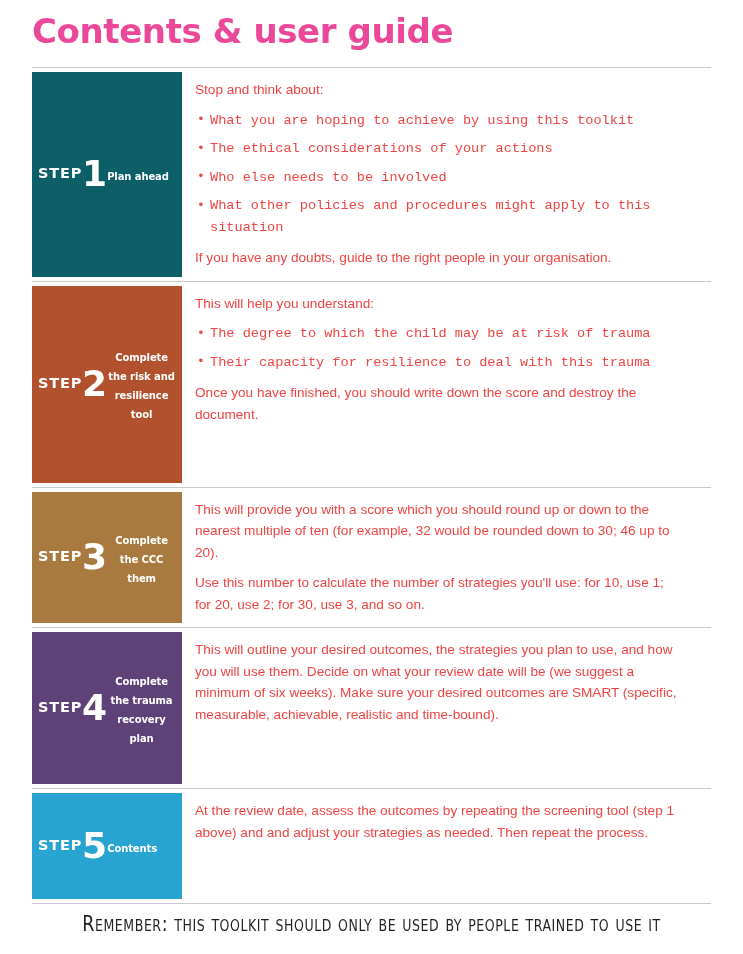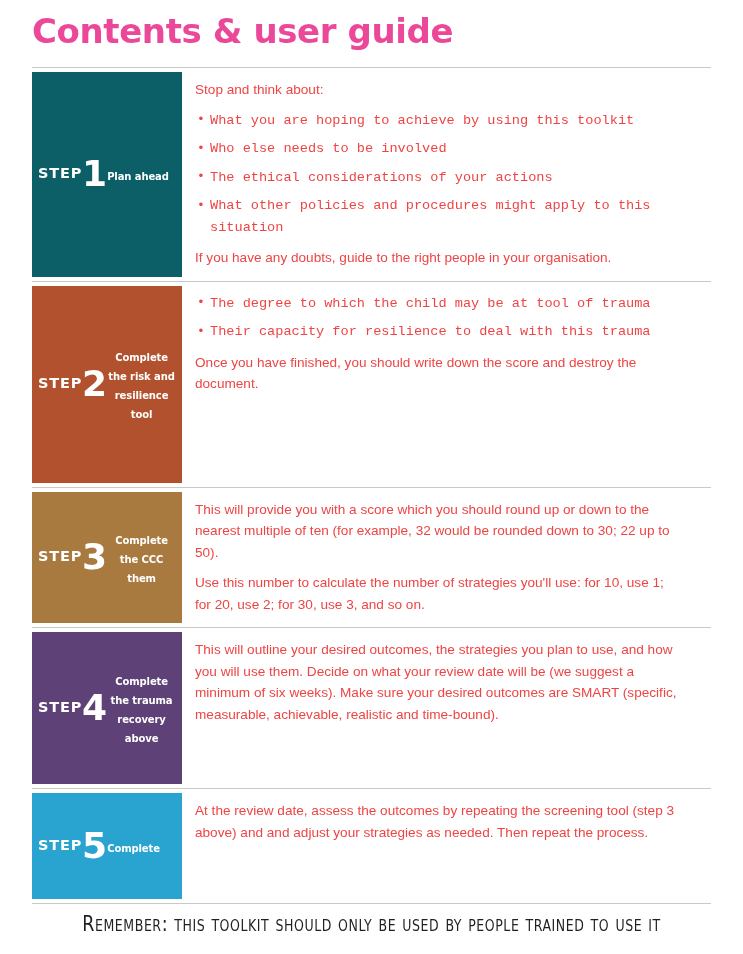--- a/index.html
+++ b/index.html
@@ -151,74 +151,75 @@
     <div class="step-row row-1">
       <div class="step-badge" style="background-color: rgb(12, 95, 102);">
         <div class="badge-word">STEP</div>
         <div class="badge-num">1</div>
         <div class="badge-label">Plan ahead</div>
       </div>
       <div class="step-body">
         <p class="body-para">Stop and think about:</p>
         <ul class="bullets">
           <li>What you are hoping to achieve by using this toolkit</li>
+          <li>The ethical considerations of your actions</li>
           <li>Who else needs to be involved</li>
-          <li>The ethical considerations of your actions</li>
           <li>What other policies and procedures might apply to this situation</li>
         </ul>
         <p class="body-para">If you have any doubts, guide to the right people in your organisation.</p>
       </div>
     </div>
 
     <div class="step-row row-2">
       <div class="step-badge" style="background-color: rgb(178, 81, 46);">
         <div class="badge-word">STEP</div>
         <div class="badge-num">2</div>
         <div class="badge-label">Complete the risk and resilience tool</div>
       </div>
       <div class="step-body">
+        <p class="body-para">This will help you understand:</p>
         <ul class="bullets">
-          <li>The degree to which the child may be at tool of trauma</li>
+          <li>The degree to which the child may be at risk of trauma</li>
           <li>Their capacity for resilience to deal with this trauma</li>
         </ul>
         <p class="body-para">Once you have finished, you should write down the score and destroy the document.</p>
       </div>
     </div>
 
     <div class="step-row row-3">
       <div class="step-badge" style="background-color: rgb(168, 122, 63);">
         <div class="badge-word">STEP</div>
         <div class="badge-num">3</div>
         <div class="badge-label">Complete the CCC them</div>
       </div>
       <div class="step-body">
-        <p class="body-para">This will provide you with a score which you should round up or down to the nearest multiple of ten (for example, 32 would be rounded down to 30; 22 up to 50).</p>
+        <p class="body-para">This will provide you with a score which you should round up or down to the nearest multiple of ten (for example, 32 would be rounded down to 30; 46 up to 20).</p>
         <p class="body-para">Use this number to calculate the number of strategies you'll use: for 10, use 1; for 20, use 2; for 30, use 3, and so on.</p>
       </div>
     </div>
 
     <div class="step-row row-4">
       <div class="step-badge" style="background-color: rgb(94, 66, 119);">
         <div class="badge-word">STEP</div>
         <div class="badge-num">4</div>
-        <div class="badge-label">Complete the trauma recovery above</div>
+        <div class="badge-label">Complete the trauma recovery plan</div>
       </div>
       <div class="step-body">
         <p class="body-para">This will outline your desired outcomes, the strategies you plan to use, and how you will use them. Decide on what your review date will be (we suggest a minimum of six weeks). Make sure your desired outcomes are SMART (specific, measurable, achievable, realistic and time-bound).</p>
       </div>
     </div>
 
     <div class="step-row row-5">
       <div class="step-badge" style="background-color: rgb(41, 163, 207);">
         <div class="badge-word">STEP</div>
         <div class="badge-num">5</div>
-        <div class="badge-label">Complete</div>
-      </div>
-      <div class="step-body">
-        <p class="body-para">At the review date, assess the outcomes by repeating the screening tool (step 3 above) and and adjust your strategies as needed. Then repeat the process.</p>
+        <div class="badge-label">Contents</div>
+      </div>
+      <div class="step-body">
+        <p class="body-para">At the review date, assess the outcomes by repeating the screening tool (step 1 above) and and adjust your strategies as needed. Then repeat the process.</p>
       </div>
     </div>
 
   </div>
 
   <div class="footer-note">Remember: this toolkit should only be used by people trained to use it</div>
 
 </div>
 
 </body></html>

